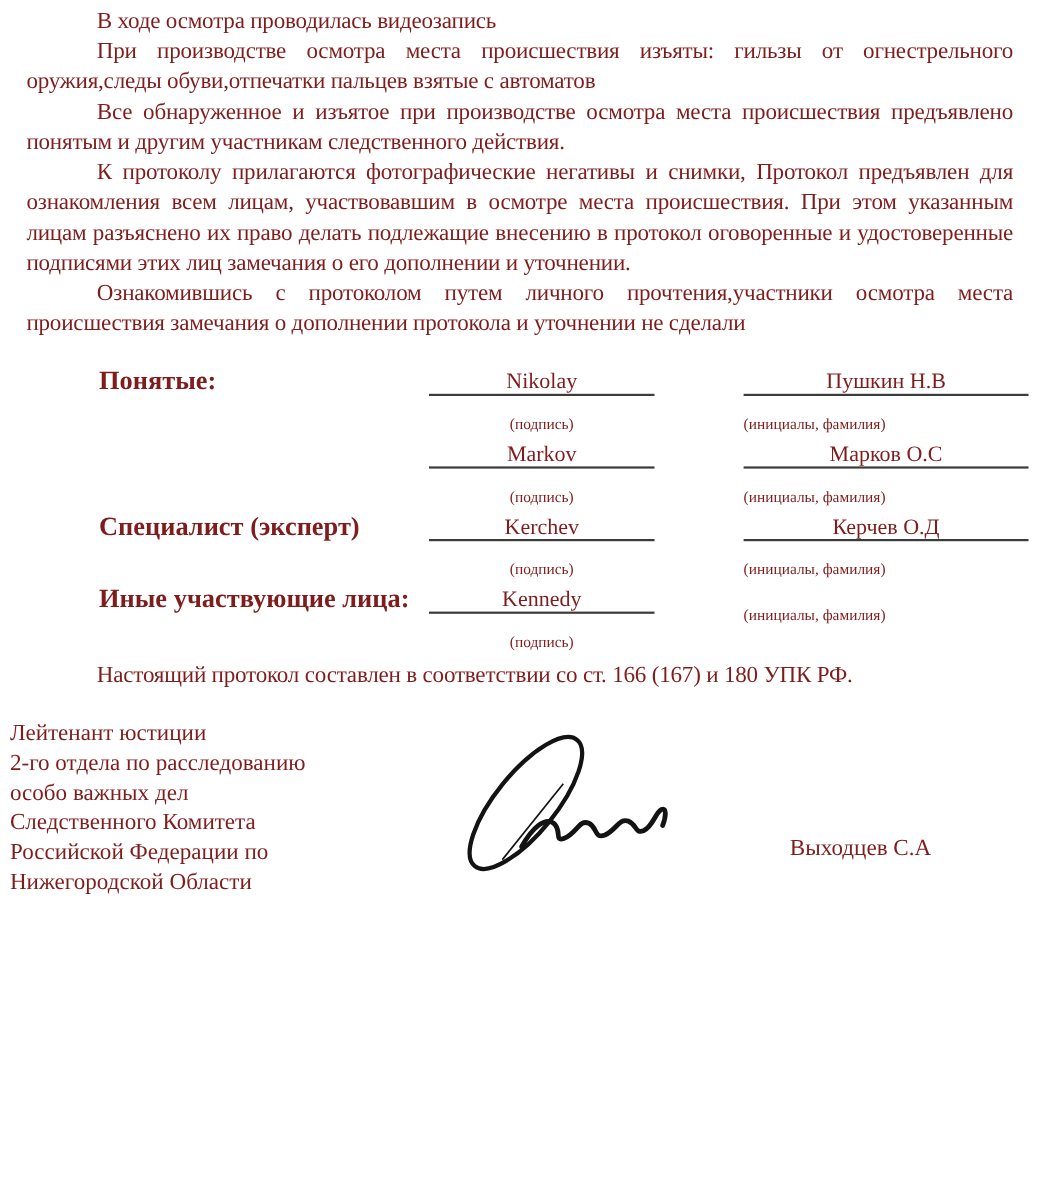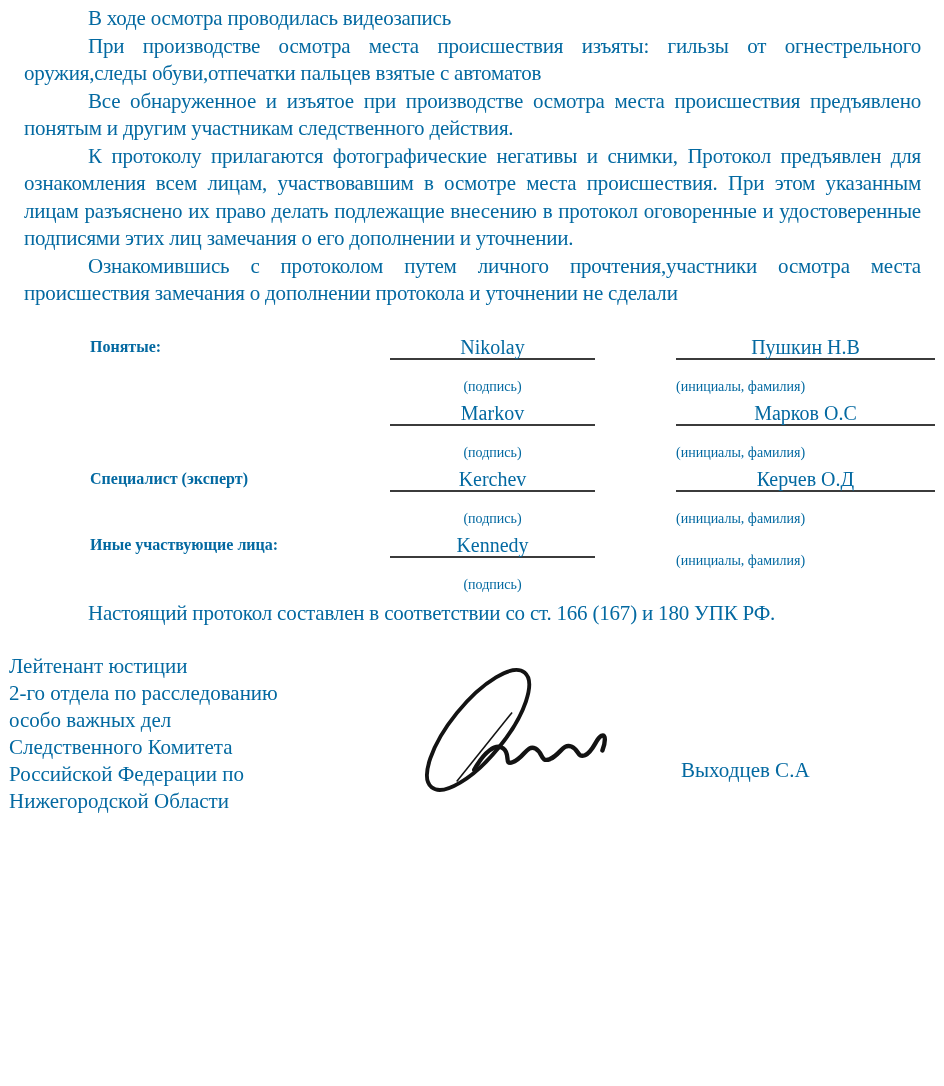--- a/index.html
+++ b/index.html
@@ -2,21 +2,21 @@
 <html lang="ru"><head>
 <meta charset="utf-8">
 <style>
   html, body { margin: 0; padding: 0; background: #ffffff; }
   .page {
     position: relative;
     width: 944px;
     height: 1086px;
     background: #ffffff;
     font-family: "Liberation Serif", "DejaVu Serif", serif;
-    color: #0369a1;
+    color: #7f1d1d;
     overflow: hidden;
   }
   .body-text {
     padding: 5px 23px 0 24px;
   }
   .body-text p {
     margin: 0;
     font-size: 21px;
     line-height: 27.5px;
     text-align: justify;
@@ -29,21 +29,21 @@
     padding-left: 66px;
   }
   .sig-row {
     display: grid;
     grid-template-columns: 300px 286px 259px;
     margin-bottom: 8px;
     align-items: start;
   }
   .sig-label {
     font-weight: 700;
-    font-size: 16px;
+    font-size: 24px;
     line-height: 22px;
   }
   .sig-cell-signature { width: 205px; }
   .sig-cell-name { width: 259px; }
   .sig-value {
     font-size: 20px;
     line-height: 22px;
     text-align: center;
     border-bottom: 2px solid #3b3b3b;
     white-space: nowrap;
@@ -81,21 +81,21 @@
   }
   .inv-signature {
     position: absolute;
     left: 415px;
     top: 8px;
     width: 200px;
     height: 136px;
   }
   .inv-name {
     position: absolute;
-    left: 681px;
+    left: 718px;
     top: 105px;
     font-size: 21px;
     line-height: 25px;
     white-space: nowrap;
   }
 </style>
 </head>
 <body>
 
 <div class="page">

